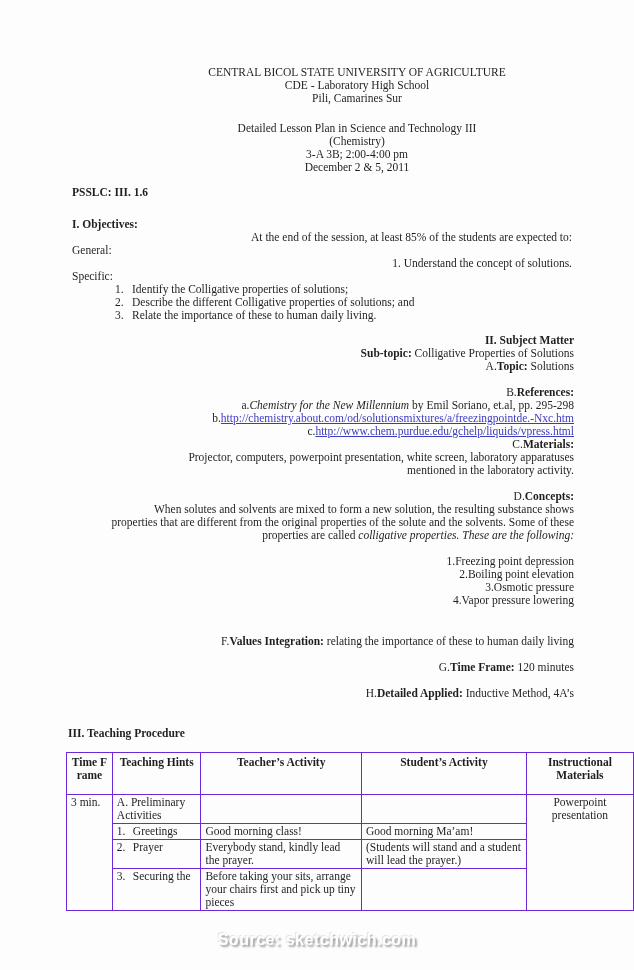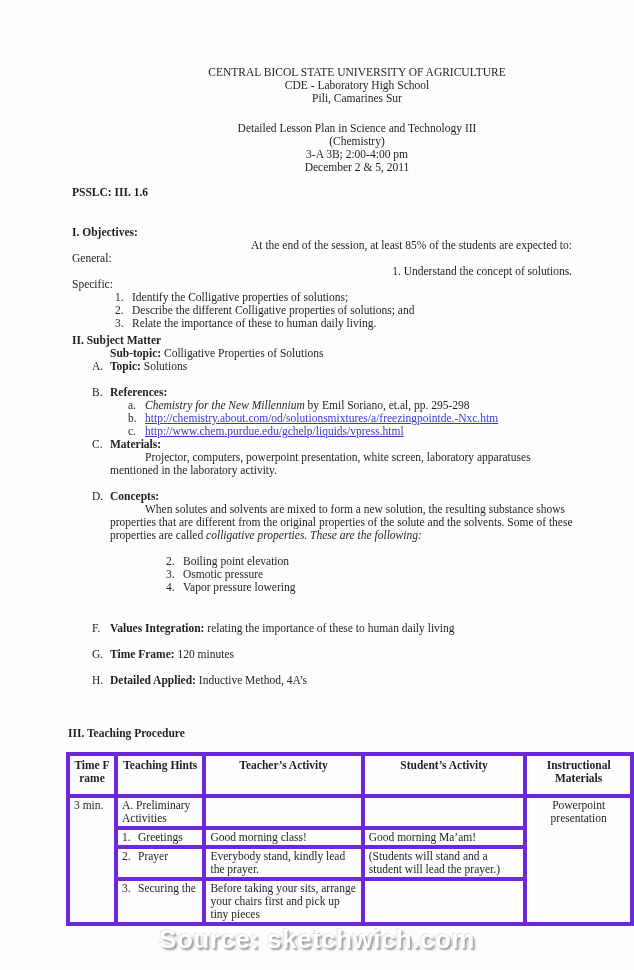--- a/index.html
+++ b/index.html
@@ -6,59 +6,59 @@
   html,body { width:634px; height:970px; overflow:hidden; }
   body { background:#fdfdfd; position:relative; font-family:"Liberation Serif", serif; color:#1f1f1f; }
   .doc { position:absolute; inset:0; font-size:11.5px; line-height:13px; filter:blur(0.24px); }
 
   
   .hdr { position:absolute; top:66px; left:0; width:634px; text-align:center;margin-left:40px; }
   .hdr .sub { margin-top:17px; }
 
   .psslc { position:absolute; top:186px; left:72px; font-weight:bold; }
 
-  .objectives { position:absolute; top:226px; left:72px; width:500px; }
+  .objectives { position:absolute; top:218px; left:72px; width:500px; }
   .sectitle { font-weight:bold; }
   .ind1 { padding-left:41px;text-align:right; }
 
   .num-list .li { padding-left:43px; }
   .num-list .n { display:inline-block; width:17px; }
 
-  .subject { position:absolute; top:334px; left:72px; width:502px; }
+  .subject { position:absolute; top:334px; left:72px; width:502px;text-align:right; }
   .letter-row { padding-left:20px; }
   .letter-row .lt { display:inline-block; width:18px; }
   .b { font-weight:bold; }
   .it { font-style:italic; }
   .gap { height:13px; }
   .gap2 { height:15px; }
 
   .ref-list .li { padding-left:56px; }
   .ref-list .n { display:inline-block; width:17px; }
   a.lnk { color:#3b3bc0; text-decoration:underline; }
 
   .para { padding-left:38px; text-indent:35px; }
   .c-list .li { padding-left:94px; }
   .c-list .n { display:inline-block; width:17px; }
 
   .proc-h { position:absolute; top:727px; left:68px; font-weight:bold; }
 
   table.proc { position:absolute; top:752px; left:66px; border-collapse:collapse; table-layout:fixed; font-size:11.5px; line-height:13px; color:#1f1f1f; }
-  table.proc th, table.proc td { border:4px solid #6d28d9; vertical-align:top; padding:1px 4px; }
+  table.proc th, table.proc td { border:1px solid #6d28d9; vertical-align:top; padding:1px 4px; }
   table.proc th { font-weight:bold; text-align:center; padding-top:3px; }
   .tf-wrap { width:36px; margin:0 auto; word-break:break-all; }
   td.hint-sub { padding-left:14px; }
   td.center { text-align:center;margin-top:8px; }
   tr.hdr-row { height:42px; }
   tr.r1 { height:28px; }
   tr.r2 { height:15px; }
   tr.r3 { height:26px; }
   tr.r4 { height:26px; }
 
   .watermark { position:absolute; top:933px; left:50%; transform:translateX(-50%);
-    font-family:"Liberation Sans", sans-serif; font-weight:bold; font-size:26px; letter-spacing:.5px;
+    font-family:"Liberation Sans", sans-serif; font-weight:bold; font-size:16px; letter-spacing:.5px;
     color:#ffffff; text-shadow:2px 2px 2px #9b9b9b, -1px -1px 1px #e2e2e2; white-space:nowrap; }
 </style>
 </head>
 <body>
 
 <div class="doc">
 
   <div class="hdr">
     <div>CENTRAL BICOL STATE UNIVERSITY OF AGRICULTURE</div>
     <div>CDE - Laboratory High School</div>
@@ -121,20 +121,21 @@
     <div class="gap"></div>
 
     <div class="letter-row">
       <span class="lt">D.</span><span class="b">Concepts:</span>
     </div>
     <div class="para"><span>When solutes and solvents are mixed to form a new solution, the resulting substance shows properties that are different from the original properties of the solute and the solvents. Some of these properties are called </span><span class="it">colligative properties. These are the following:</span></div>
 
     <div class="gap"></div>
 
     <div class="c-list">
+      <div class="li"><span class="n">1.</span><span>Freezing point depression</span></div>
       <div class="li"><span class="n">2.</span><span>Boiling point elevation</span></div>
       <div class="li"><span class="n">3.</span><span>Osmotic pressure</span></div>
       <div class="li"><span class="n">4.</span><span>Vapor pressure lowering</span></div>
     </div>
 
     <div class="gap2"></div>
 
     <div class="gap"></div>
     <div class="letter-row">
       <span class="lt">F.</span><span class="b">Values Integration:</span> <span>relating the importance of these to human daily living</span>

